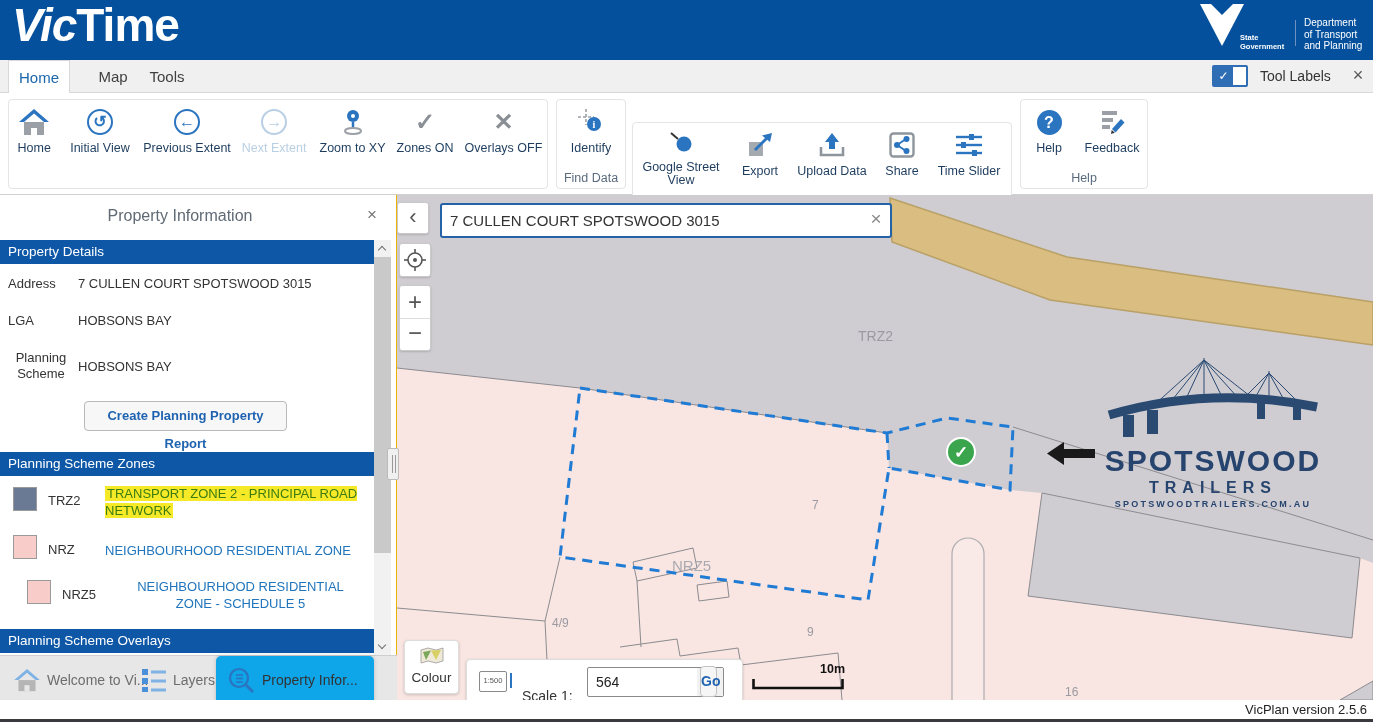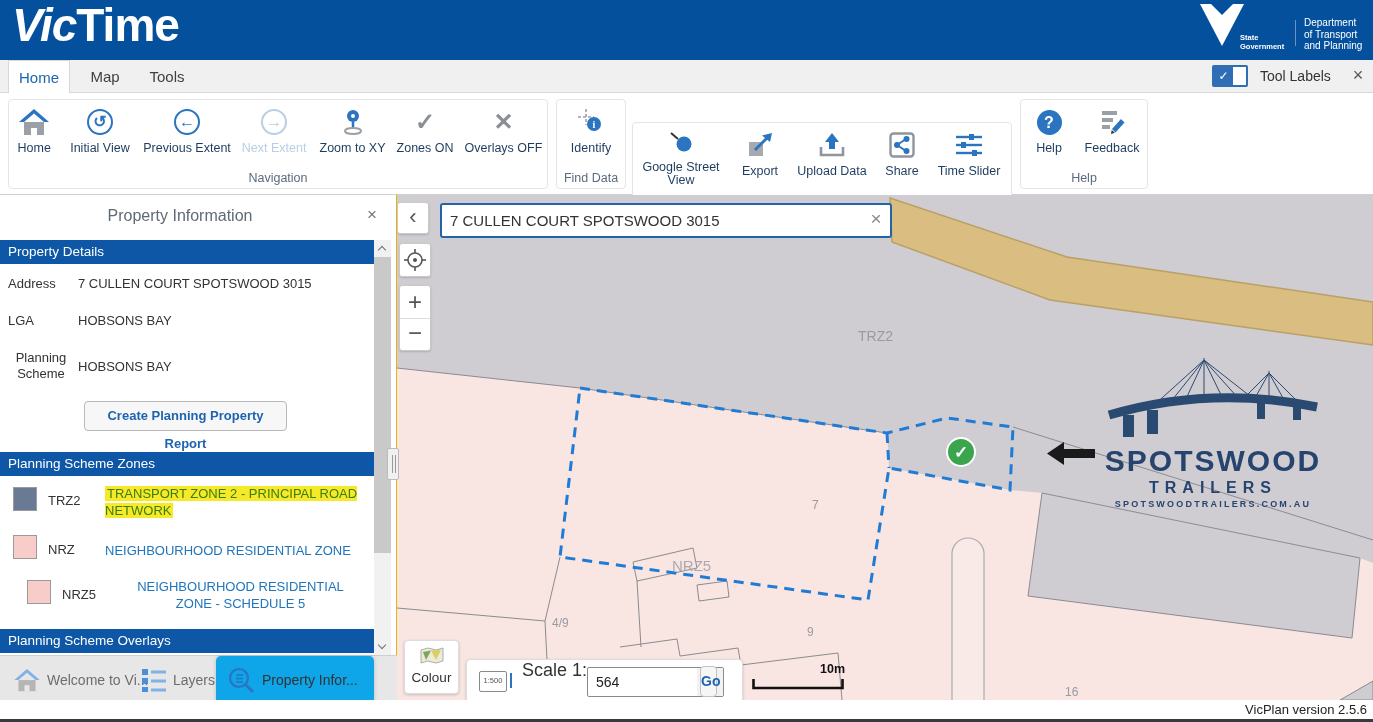--- a/index.html
+++ b/index.html
@@ -81,21 +81,21 @@
   #wm1 { font-size:30px; font-weight:bold; letter-spacing:2px; line-height:32px; }
   #wm2 { font-size:16px; font-weight:bold; letter-spacing:6px; line-height:22px; }
   #wm3 { font-size:9px; font-weight:bold; letter-spacing:2.2px; }
 
   
   #colour-btn { position:absolute; left:404px; top:640px; width:55px; height:54px; background:#fff; border:1px solid #ddd; border-radius:4px; box-shadow:0 1px 3px rgba(0,0,0,.18); text-align:center; cursor:pointer; }
   #colour-btn .lbl { font-size:13.5px; color:#333; margin-top:1px; }
   #scale-card { position:absolute; left:466px; top:659px; width:277px; height:44px; background:#fff; border:1px solid #ddd; border-radius:4px; box-shadow:0 1px 3px rgba(0,0,0,.18); }
   #scale-icon { position:absolute; left:12px; top:11px; width:28px; height:21px; border:1.5px solid #8a8a8a; border-radius:2px; font-size:7.5px; color:#555; text-align:center; line-height:18px; }
   #scale-icon:after { content:""; position:absolute; right:-6px; top:1px; width:2px; height:15px; background:#2b74c0; }
-  #scale-label { position:absolute; left:55px; top:0; font-size:18px; color:#333; }
+  #scale-label { position:absolute; left:55px; top:28px; font-size:14px; color:#333; }
   #scale-select { position:absolute; left:120px; top:7px; width:137px; height:30px; border:1px solid #8a8a8a; border-radius:2px; background:#fff; cursor:pointer; }
   #scale-value { position:absolute; left:8px; top:6px; font-size:14px; color:#222; }
   #sel-chev-zone { position:absolute; right:0; top:0; width:26px; height:28px; background:#f2f2f2; }
   #sel-chev { position:absolute; right:9px; top:10px; width:7px; height:7px; border-right:1.6px solid #444; border-bottom:1.6px solid #444; transform:rotate(45deg); }
   #go-btn { position:absolute; left:700px; top:666px; width:17px; height:31px; background:#f6f6f6; border:1px solid #c2c2c2; border-radius:4px; color:#1f63b0; font-weight:bold; font-size:14px; text-align:center; line-height:29px; cursor:pointer; }
   #scalebar { position:absolute; left:752px; top:676px; }
   #scalebar-label { position:absolute; left:820px; top:662px; font-size:12.5px; font-weight:bold; color:#111; }
   #grip { position:absolute; left:387px; top:448px; width:12px; height:32px; background:#f0f0f0; border:1px solid #bbb; border-radius:2px; background-image:repeating-linear-gradient(90deg,transparent 0 2px,#999 2px 3px); background-size:9px 18px; background-position:2px 6px; background-repeat:no-repeat; cursor:pointer; }
 
   
@@ -122,21 +122,21 @@
     <div id="vic-dept">
       <div>Department</div>
       <div>of Transport</div>
       <div>and Planning</div>
     </div>
   </div>
 </div>
 
 <div id="tabrow">
   <div class="top-tab active" style="left:8px;width:62px;">Home</div>
-  <div class="top-tab" style="left:80px;width:50px;text-align:right;">Map</div>
+  <div class="top-tab" style="left:88px;width:50px;text-align:right;">Map</div>
   <div class="top-tab" style="left:140px;width:54px;">Tools</div>
   <div id="toggle">
     <div class="on">✓</div>
   </div>
   <div id="toggle-label">Tool Labels</div>
   <div id="tabrow-close">×</div>
 </div>
 
 <div id="toolbar">
 
@@ -187,21 +187,20 @@
           </div>
         <div class="tb-label">Zones ON</div>
       </div>
       <div class="tb-item" style="width:90px;">
         <div class="tb-icon">
             <span class="tb-glyph">✕</span>
           </div>
         <div class="tb-label">Overlays OFF</div>
       </div>
     </div>
-    <div class="tb-group-label">Navigation</div>
   </div>
 
   <div class="tb-group" style="left:556px;width:70px;">
     <div class="tb-items">
       <div class="tb-item" style="width:68px;">
         <div class="tb-icon">
           <svg width="28" height="28" viewBox="0 0 28 28">
               <g stroke="#9aa0a6" stroke-width="1.6" stroke-dasharray="3 2">
                 <line x1="9" y1="1" x2="9" y2="17"></line>
                 <line x1="1" y1="9" x2="17" y2="9"></line>

